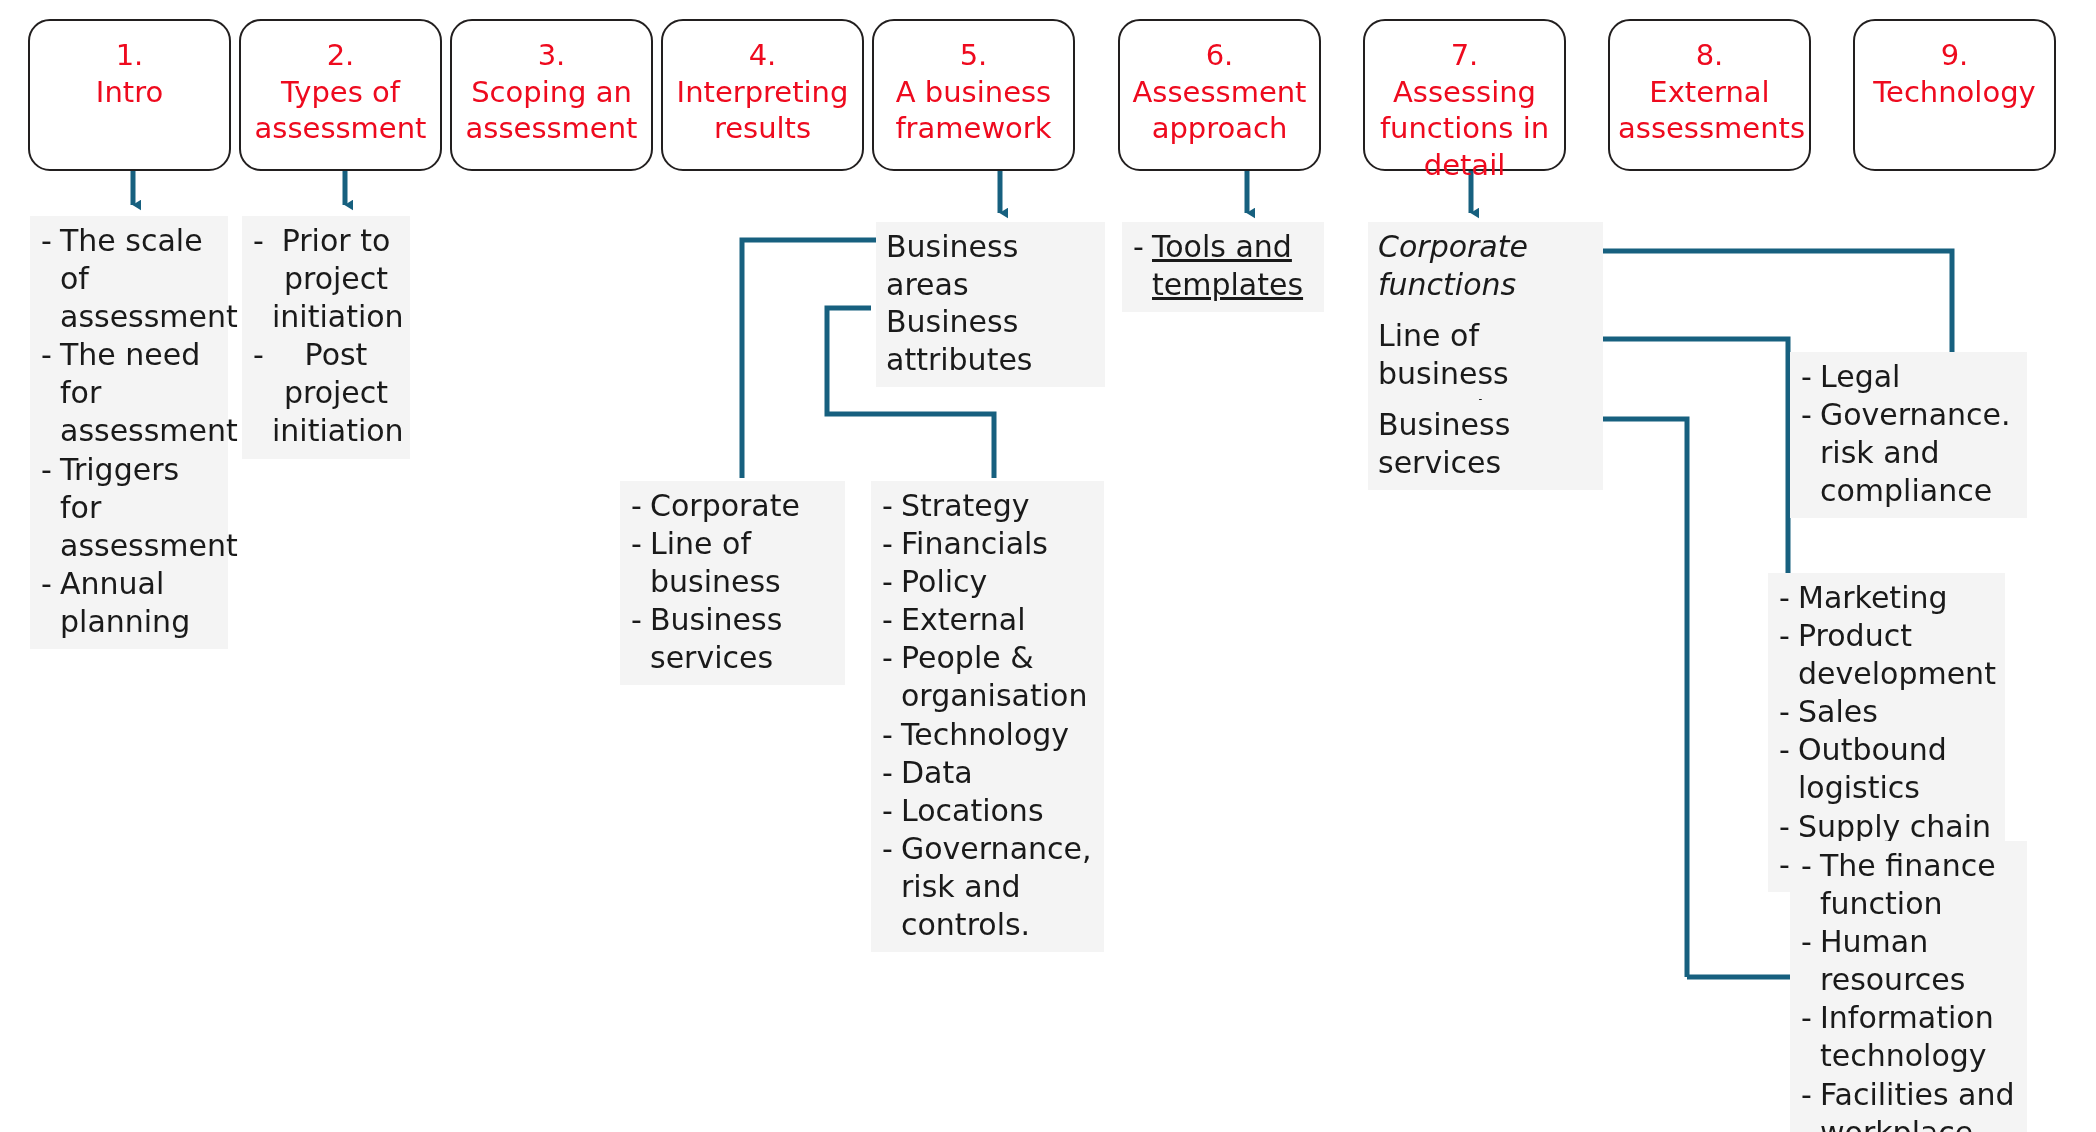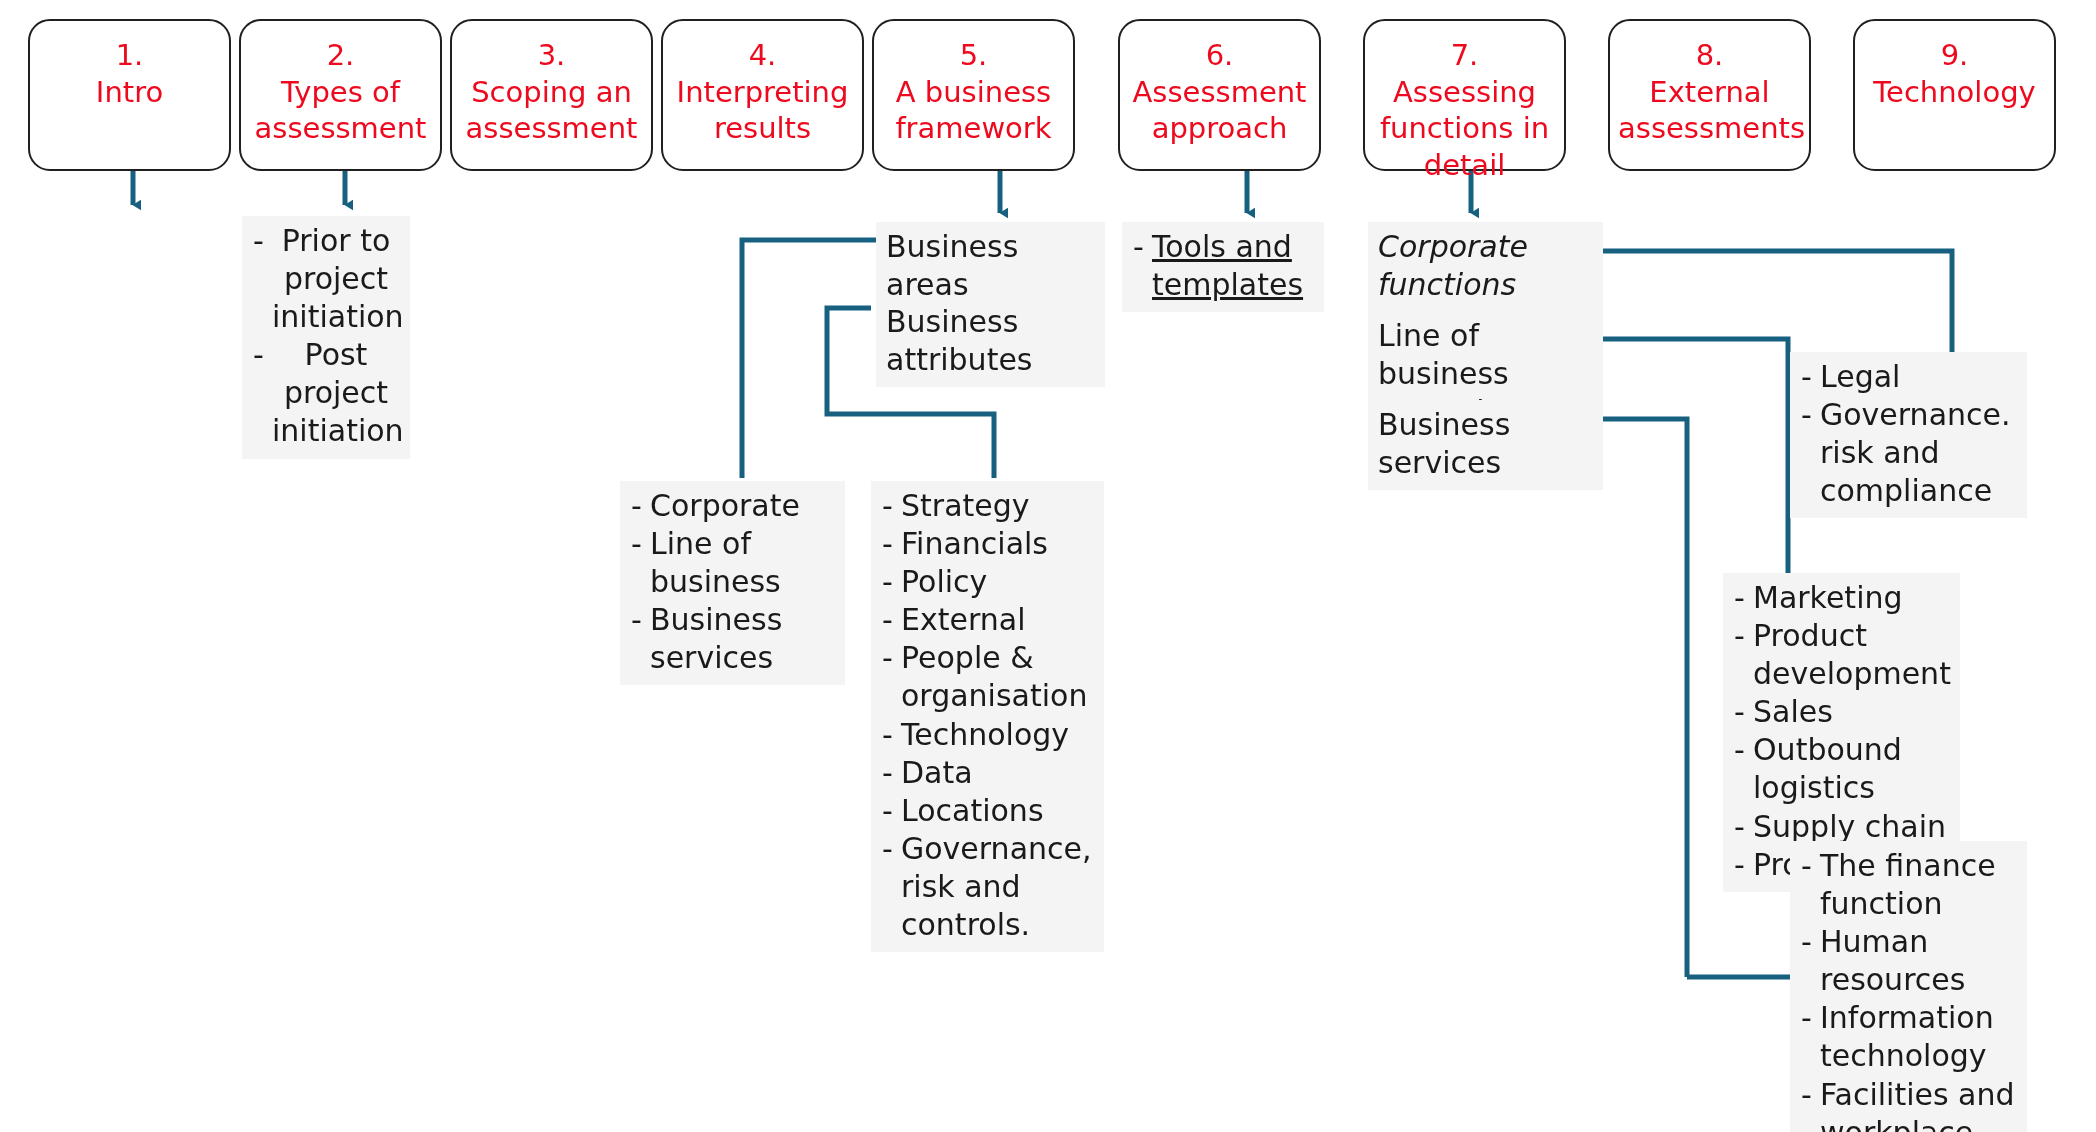--- a/index.html
+++ b/index.html
@@ -152,20 +152,28 @@
   <div class="chapter-box" style="left:1608px; top:19px; width:203px; height:152px;">
     <span class="chapter-num">8.</span>
     <span class="chapter-title">External
 assessments</span>
   </div>
   <div class="chapter-box" style="left:1853px; top:19px; width:203px; height:152px;">
     <span class="chapter-num">9.</span>
     <span class="chapter-title">Technology</span>
   </div>
 
+  <div class="grey-box" style="left:30px; top:216px; width:198px;">
+    <ul class="dashlist">
+      <li>The scale of assessment</li>
+      <li>The need for assessment</li>
+      <li>Triggers for assessment</li>
+      <li>Annual planning</li>
+    </ul>
+  </div>
 
   <div class="grey-box" style="left:242px; top:216px; width:168px;text-align:center;">
     <ul class="dashlist">
       <li>Prior to project initiation</li>
       <li>Post project initiation</li>
     </ul>
   </div>
 
   <div class="grey-box" style="left:876px; top:222px; width:229px;">
     <span class="plain">Business areas</span>
@@ -215,21 +223,21 @@
     <span class="plain">Business services</span>
   </div>
 
   <div class="grey-box" style="left:1790px; top:352px; width:237px;">
     <ul class="dashlist">
       <li>Legal</li>
       <li>Governance. risk and compliance</li>
     </ul>
   </div>
 
-  <div class="grey-box" style="left:1723px; top:573px; width:237px;">
+  <div class="grey-box" style="left:1768px; top:573px; width:237px;">
     <ul class="dashlist">
       <li>Marketing</li>
       <li>Product development</li>
       <li>Sales</li>
       <li>Outbound logistics</li>
       <li>Supply chain</li>
       <li>Procurement</li>
     </ul>
   </div>
 

